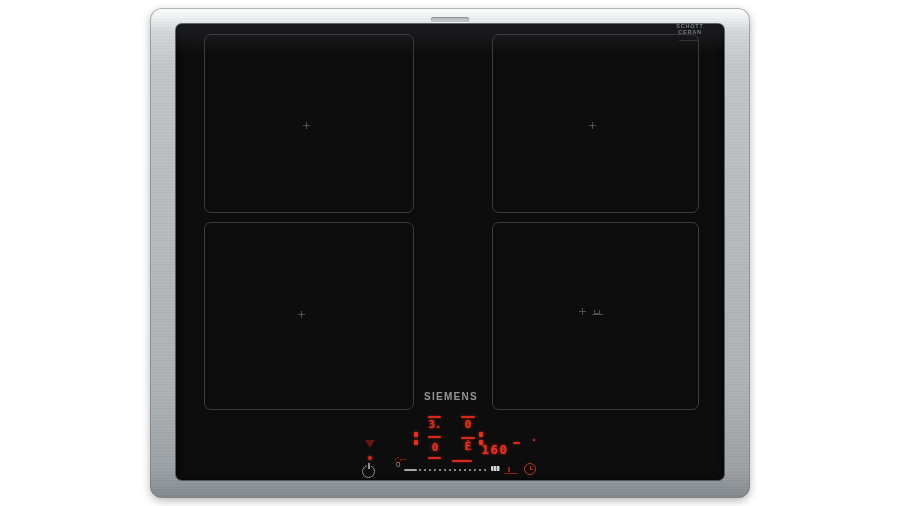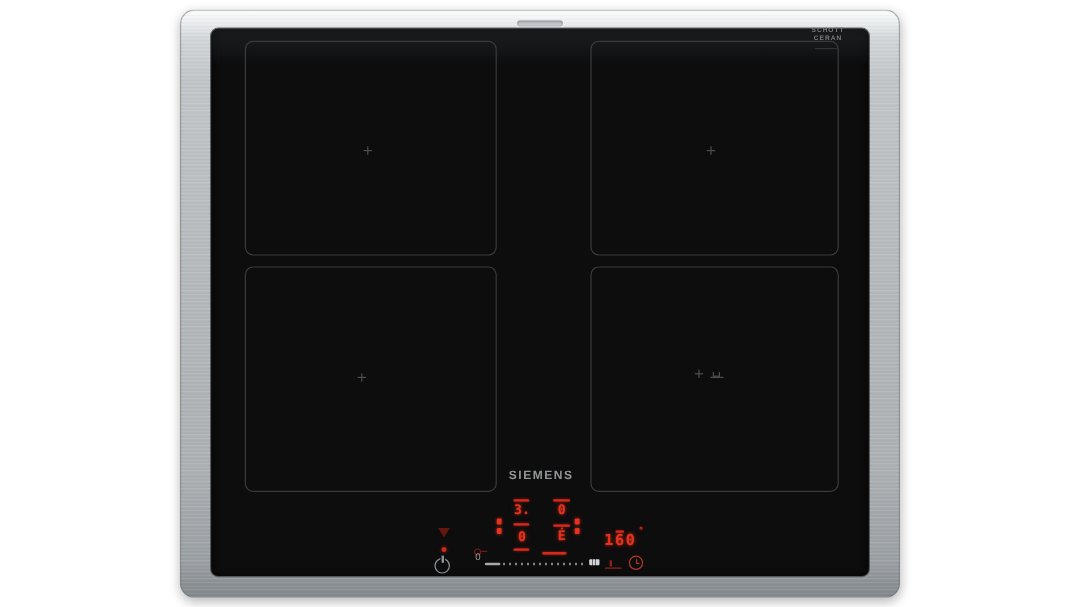--- a/index.html
+++ b/index.html
@@ -79,21 +79,21 @@
     box-shadow:0 0 2px rgba(216,41,27,.75);
   }
   .zone-bracket { position:absolute; width:4px; height:13px; }
   .zone-bracket::before, .zone-bracket::after {
     content:''; position:absolute; left:0; width:4px; height:5px;
     background:#e5321f; box-shadow:0 0 3px rgba(229,50,31,.8); border-radius:1px;
   }
   .zone-bracket::before { top:0; }
   .zone-bracket::after  { bottom:0; }
 
-  .temp-display { position:absolute; left:502px; top:444px; width:30px;
+  .temp-display { position:absolute; left:480px; top:444px; width:30px;
     font-size:12.5px; line-height:12px; letter-spacing:1.5px; }
   .temp-overline { position:absolute; left:513px; top:442px; width:7px; }
   .temp-degree  { position:absolute; left:532px; top:439px; font-size:7px; line-height:7px; }
 
   .triangle-icon {
     position:absolute; left:365px; top:440px; width:0; height:0; opacity:.9;
     border-left:5px solid transparent; border-right:5px solid transparent;
     border-top:8px solid #6d180f;
   }
   .dot-icon {

